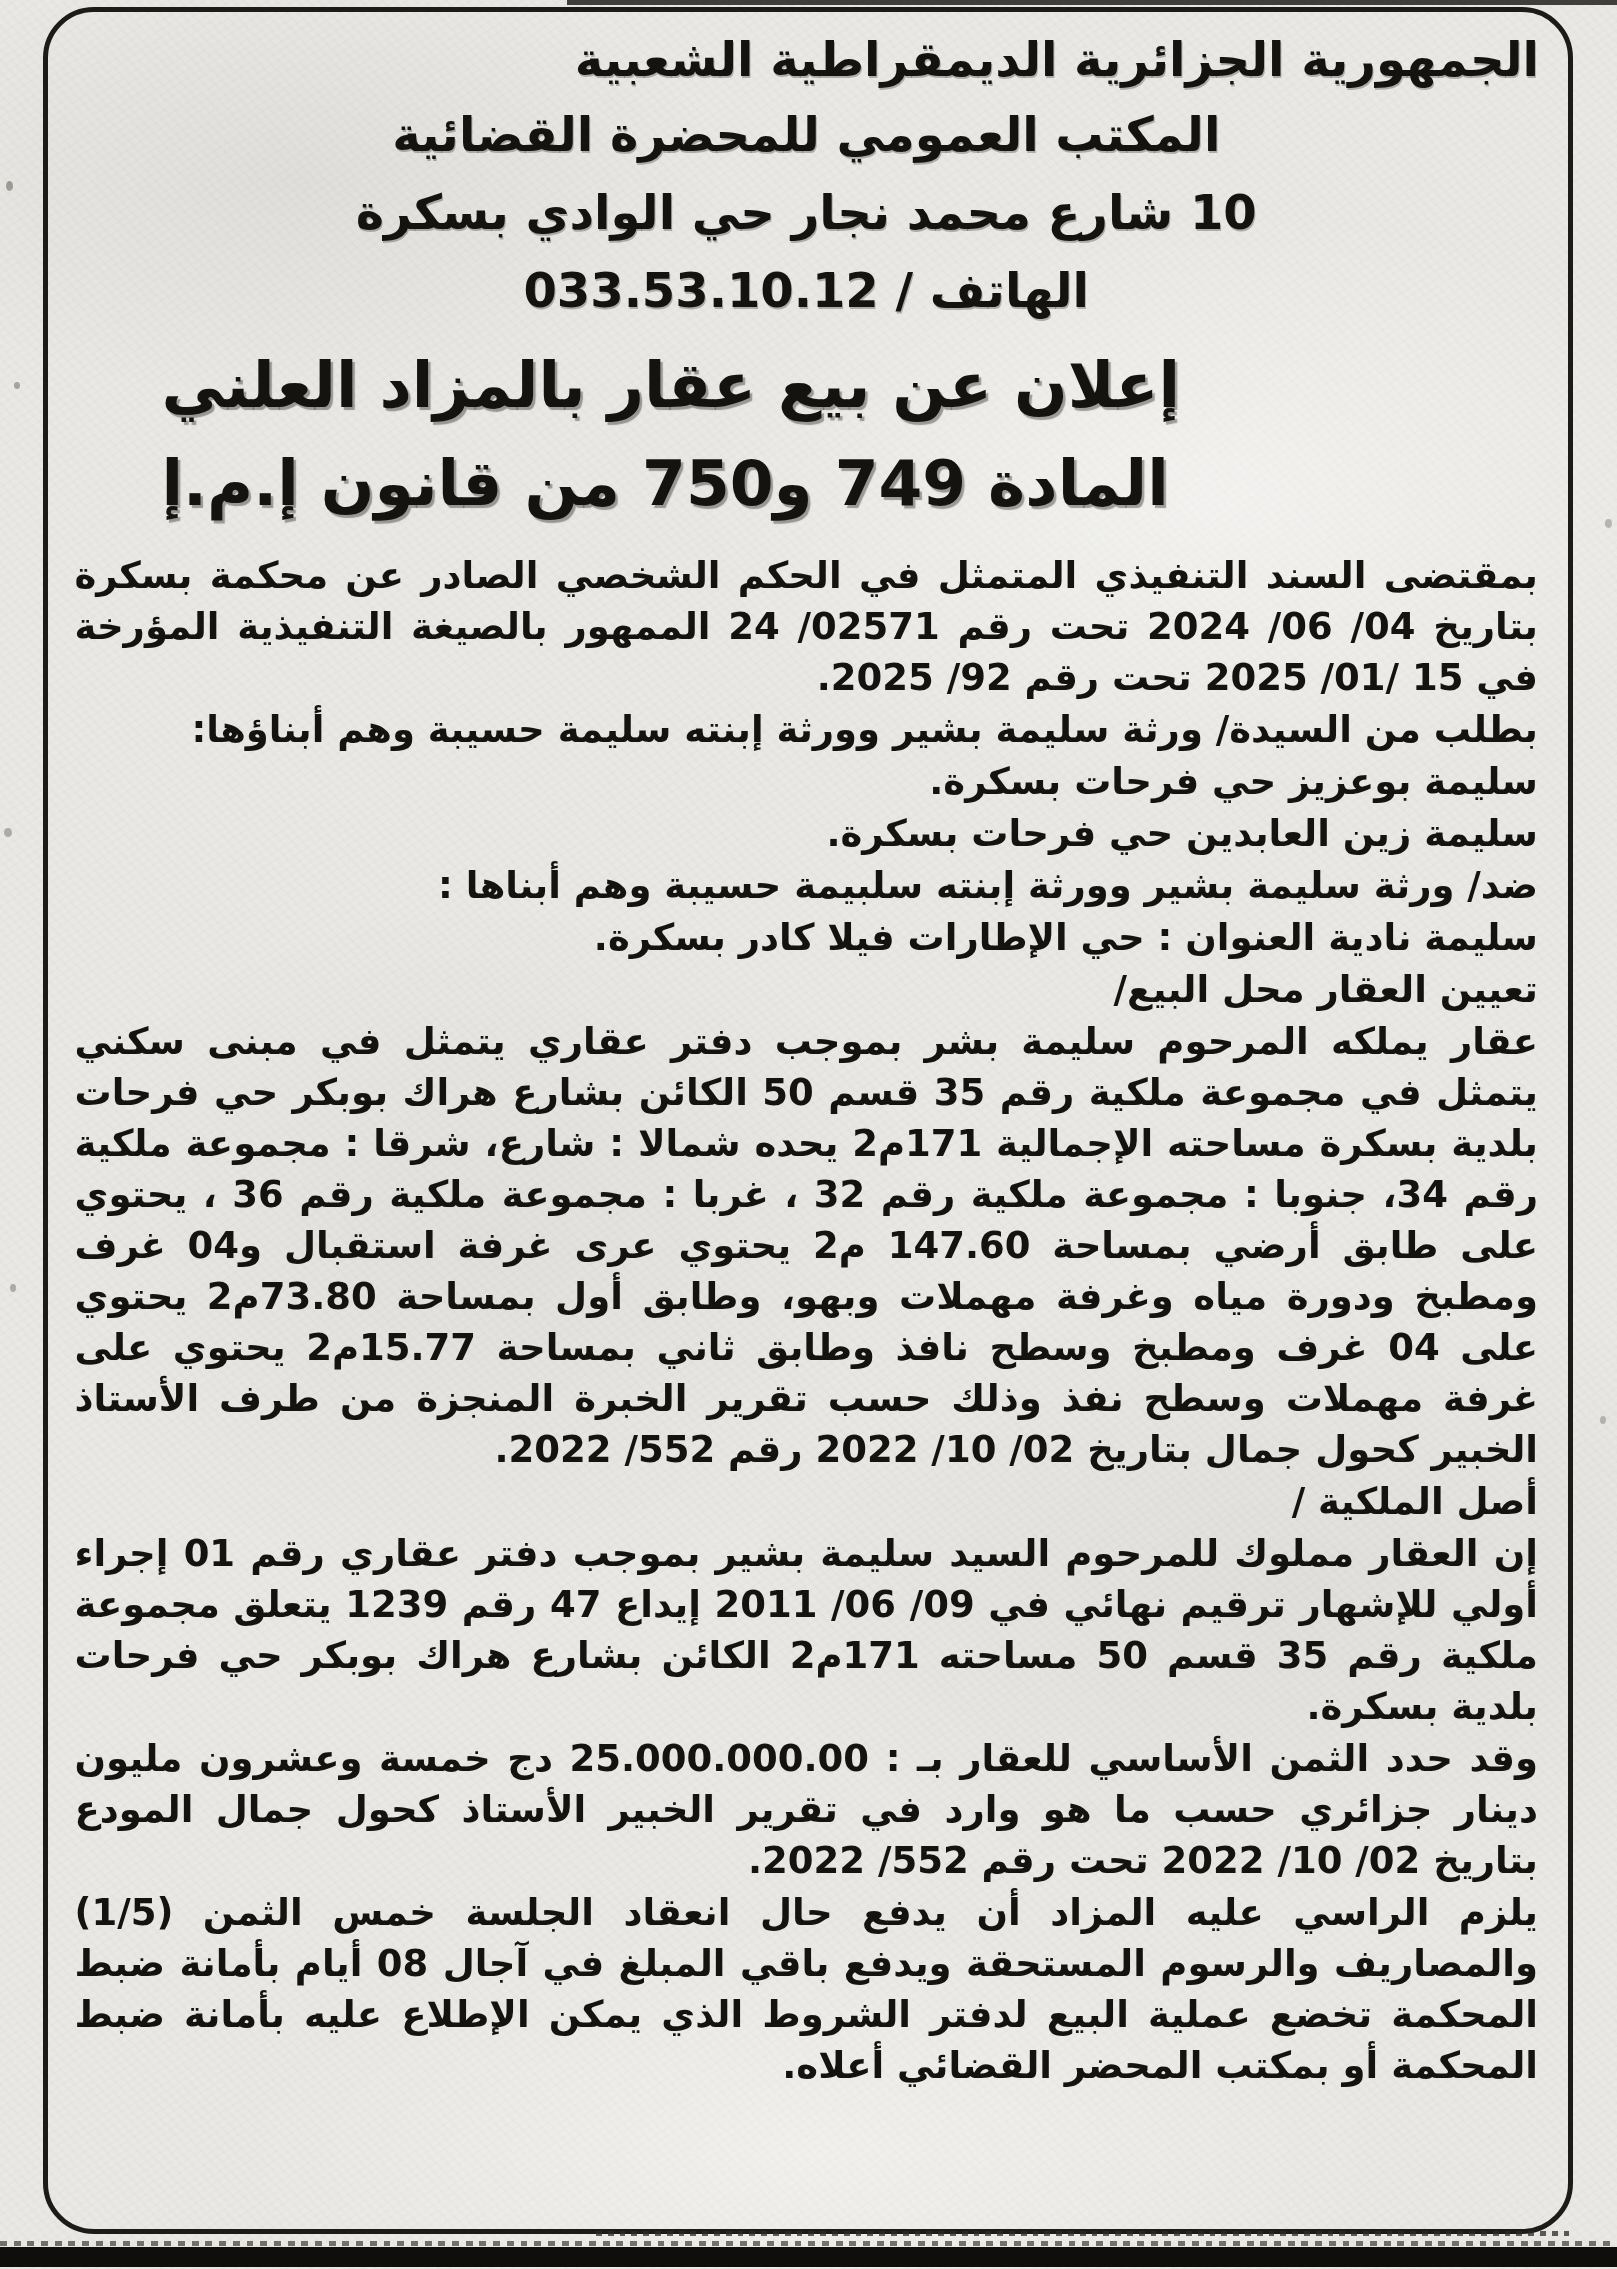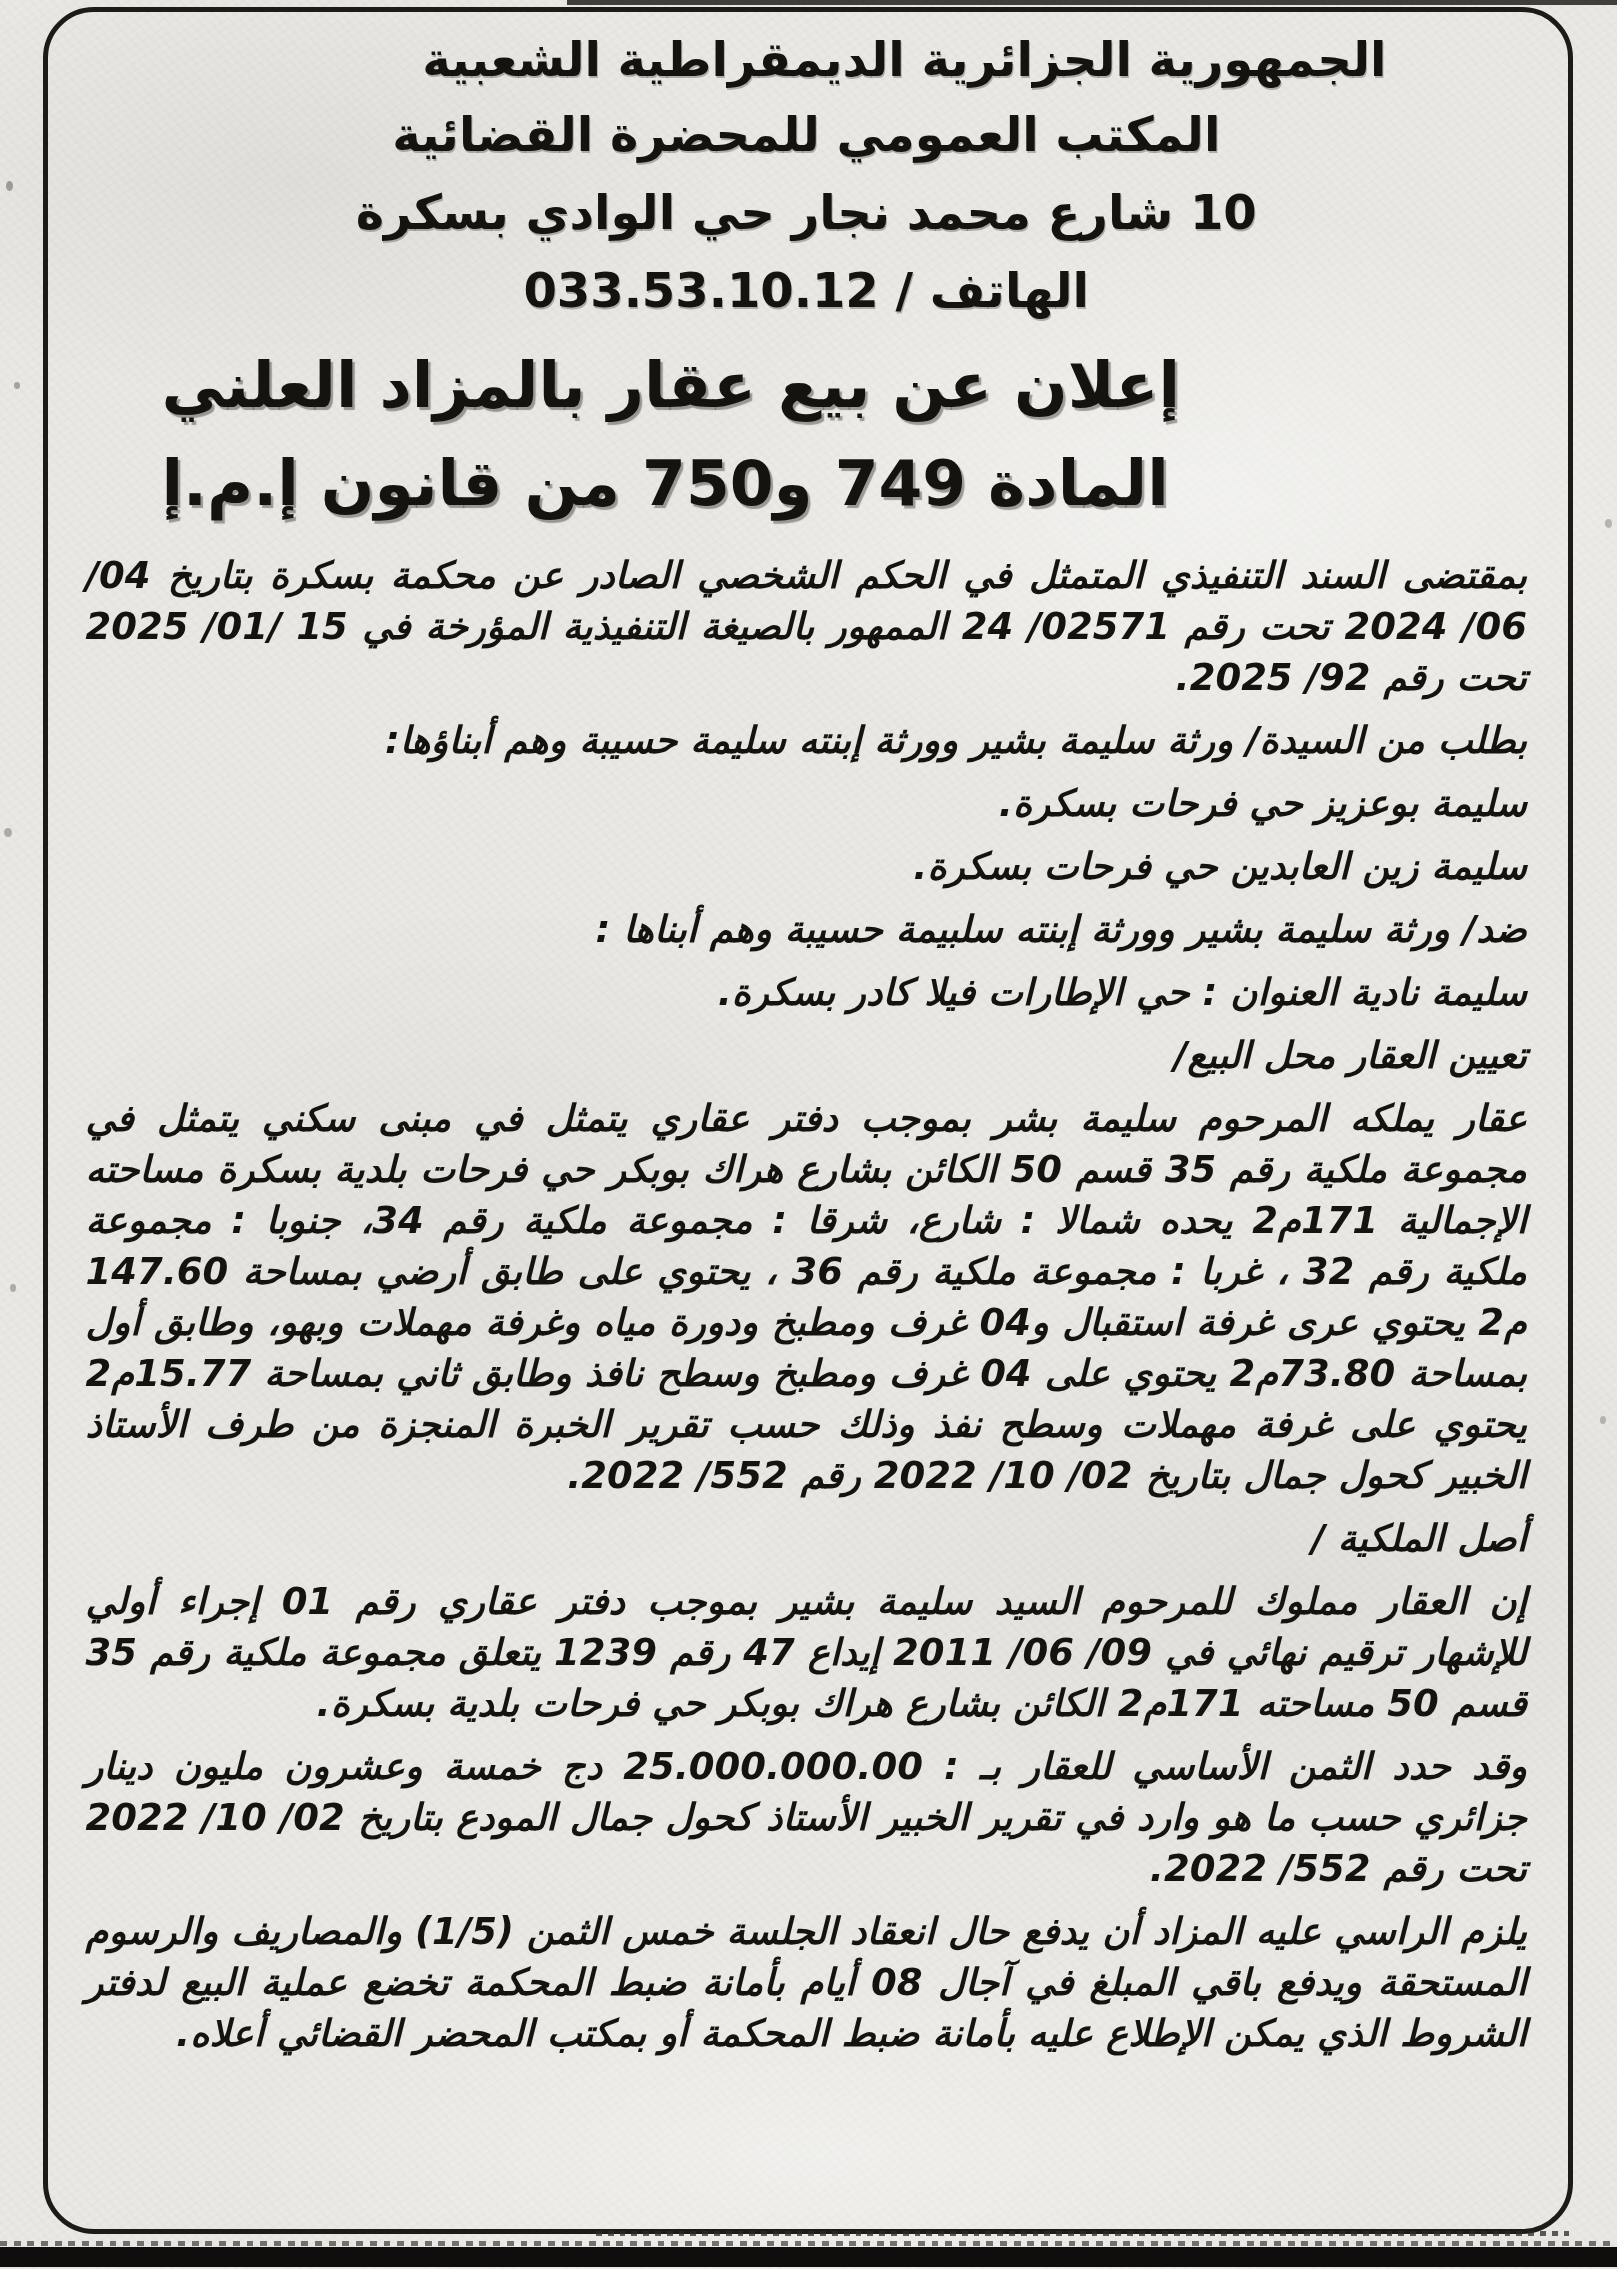--- a/index.html
+++ b/index.html
@@ -35,41 +35,41 @@
   .hdr{
     font-weight:bold;
     font-size:48px;
     line-height:63px;
     margin-bottom:14.7px;
     text-align:center;
     letter-spacing:0;
     text-shadow:1px 1.5px 0 rgba(25,22,18,0.28);
   }
   .hdr-republic{
-    text-align:center;
+    text-align:right;
     padding-left:196px; 
     margin-bottom:12.7px;
   }
   .title{
     font-weight:bold;
     font-size:63px;
     line-height:82px;
     text-align:left;
     padding-left:88px;
     margin-top:23.5px;
     text-shadow:2.5px 3.4px 1px rgba(25,22,18,0.38);
   }
   .title2{margin-top:15.7px;margin-bottom:25.5px;}
   .body-text{
     font-size:37px;
     font-weight:bold;
     line-height:51px;
     text-align:justify;
   }
-  .body-text p{margin:12px;font-style:italic;}
+  .body-text p{margin:1px;}
   
   .top-edge-line{
     position:absolute;top:0;left:567px;width:1051px;height:4.9px;
     background:#23211d;opacity:.85;
   }
   .speck{position:absolute;background:#56534c;border-radius:50%;}
   .serration-a{
     position:absolute;top:2231px;left:596px;width:977px;height:4.9px;
     background:repeating-linear-gradient(90deg,#2c2925 0 5.9px, transparent 5.9px 11.8px);
     opacity:.75;

